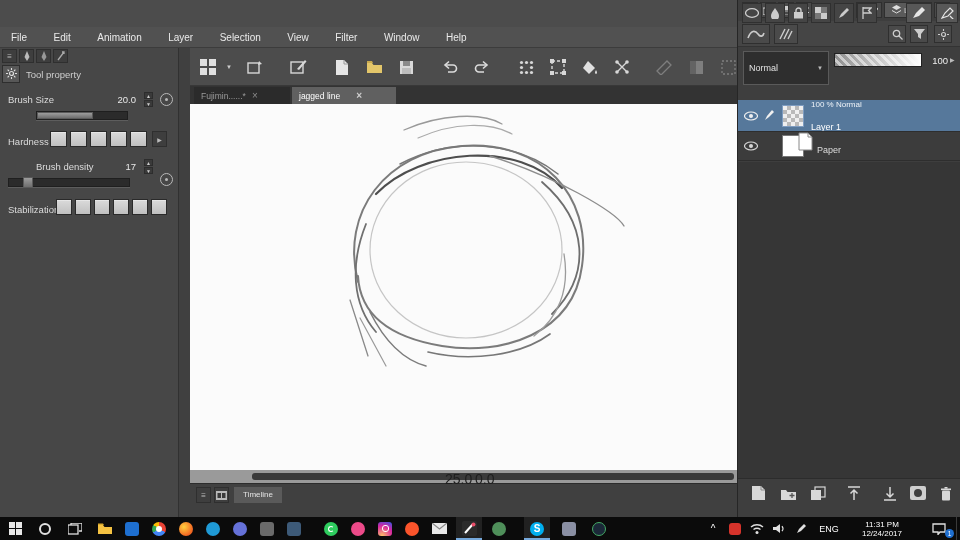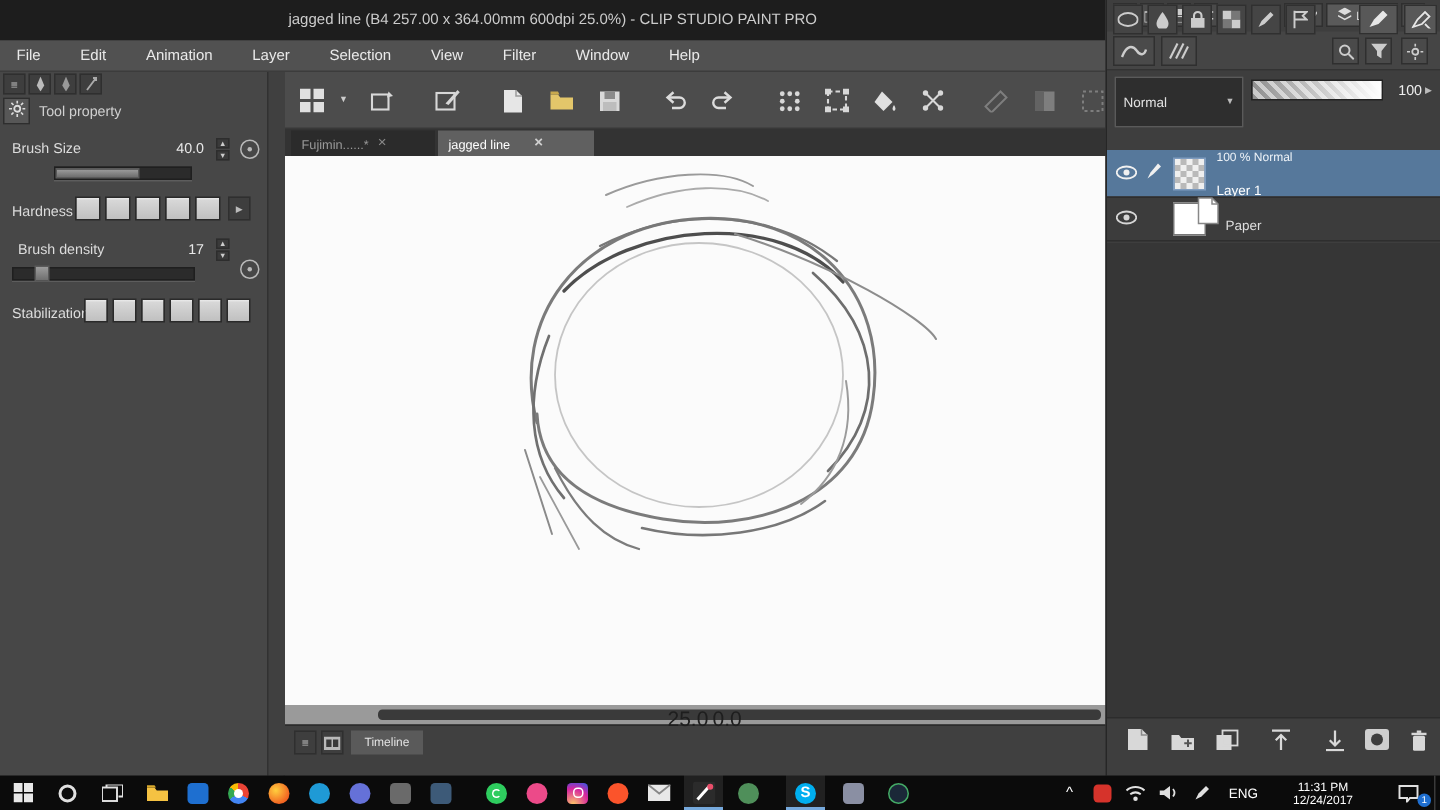--- a/index.html
+++ b/index.html
@@ -69,23 +69,20 @@
   .sq { width:14px; height:14px; border-radius:3px; }
   .tray-txt { color:#ffffff; font-size:9px;margin-left:44px; }
   .clock div { color:#ffffff; font-size:8px; line-height:9px; text-align:center; }
   .badge { position:absolute; width:9px; height:9px; border-radius:50%; background:#1f6fd0; color:#fff; font-size:6.5px; line-height:9px; text-align:center; }
 </style>
 </head>
 <body>
 
 <div id="app">
 
-  <div class="abs titlebar">
-    <div class="t">jagged line (B4 257.00 x 364.00mm 600dpi 25.0%)  - CLIP STUDIO PAINT PRO</div>
-  </div>
 
   <div class="abs menubar">
     <span>File</span>
     <span>Edit</span>
     <span>Animation</span>
     <span>Layer</span>
     <span>Selection</span>
     <span>View</span>
     <span>Filter</span>
     <span>Window</span>
@@ -113,37 +110,37 @@
 
     <div class="abs" style="left:2px;top:17px;width:18px;height:18px;background:#575757;border:1px solid #2e2e2e;display:flex;align-items:center;justify-content:center;">
       <span><svg width="11" height="11" viewBox="0 0 11 11">
             <circle cx="5.5" cy="5.5" r="2" fill="none" stroke="#ddd" stroke-width="1.2"></circle>
             <path d="M5.5 0v2 M5.5 9v2 M0 5.5h2 M9 5.5h2 M1.6 1.6l1.4 1.4 M8 8l1.4 1.4 M9.4 1.6L8 3 M3 8l-1.4 1.4" stroke="#ddd" stroke-width="1.1"></path>
           </svg></span>
     </div>
     <div class="abs lbl" style="left:26px;top:21px;color:#cfcfcf;">Tool property</div>
 
     <div class="abs lbl" style="left:8px;top:46px;">Brush Size</div>
-    <div class="abs val" style="left:100px;top:46px;width:36px;">40.0</div>
+    <div class="abs val" style="left:100px;top:46px;width:36px;">20.0</div>
     <div class="abs spin" style="left:144px;top:44px;">▲</div>
     <div class="abs spin" style="left:144px;top:52px;">▼</div>
     <div class="abs ring" style="left:160px;top:45px;"></div>
     <div class="abs groove" style="left:36px;top:63px;width:92px;height:9px;">
       <div class="fill" style="position:absolute;left:0;top:0;width:56px;height:7px;"></div>
     </div>
 
     <div class="abs lbl" style="left:8px;top:88px;">Hardness</div>
     <div class="abs swatch" style="left:50px;top:83px;"></div>
     <div class="abs swatch" style="left:70px;top:83px;"></div>
     <div class="abs swatch" style="left:90px;top:83px;"></div>
     <div class="abs swatch" style="left:110px;top:83px;"></div>
     <div class="abs swatch" style="left:130px;top:83px;"></div>
     <div class="abs mini-btn" style="left:152px;top:83px;height:16px;font-size:6px;">▶</div>
 
-    <div class="abs lbl" style="left:12px;top:113px;">Brush density</div>
+    <div class="abs lbl" style="left:0;top:113px;padding-left:36px;">Brush density</div>
     <div class="abs val" style="left:100px;top:113px;width:36px;">17</div>
     <div class="abs spin" style="left:144px;top:111px;">▲</div>
     <div class="abs spin" style="left:144px;top:119px;">▼</div>
     <div class="abs ring" style="left:160px;top:112px;"></div>
     <div class="abs groove" style="left:8px;top:130px;width:122px;height:9px;">
       <div class="fill" style="position:absolute;left:14px;top:-2px;width:10px;height:11px;"></div>
     </div>
 
     <div class="abs lbl" style="left:8px;top:156px;">Stabilization</div>
     <div class="abs swatch" style="left:56px;top:151px;width:16px;"></div>

